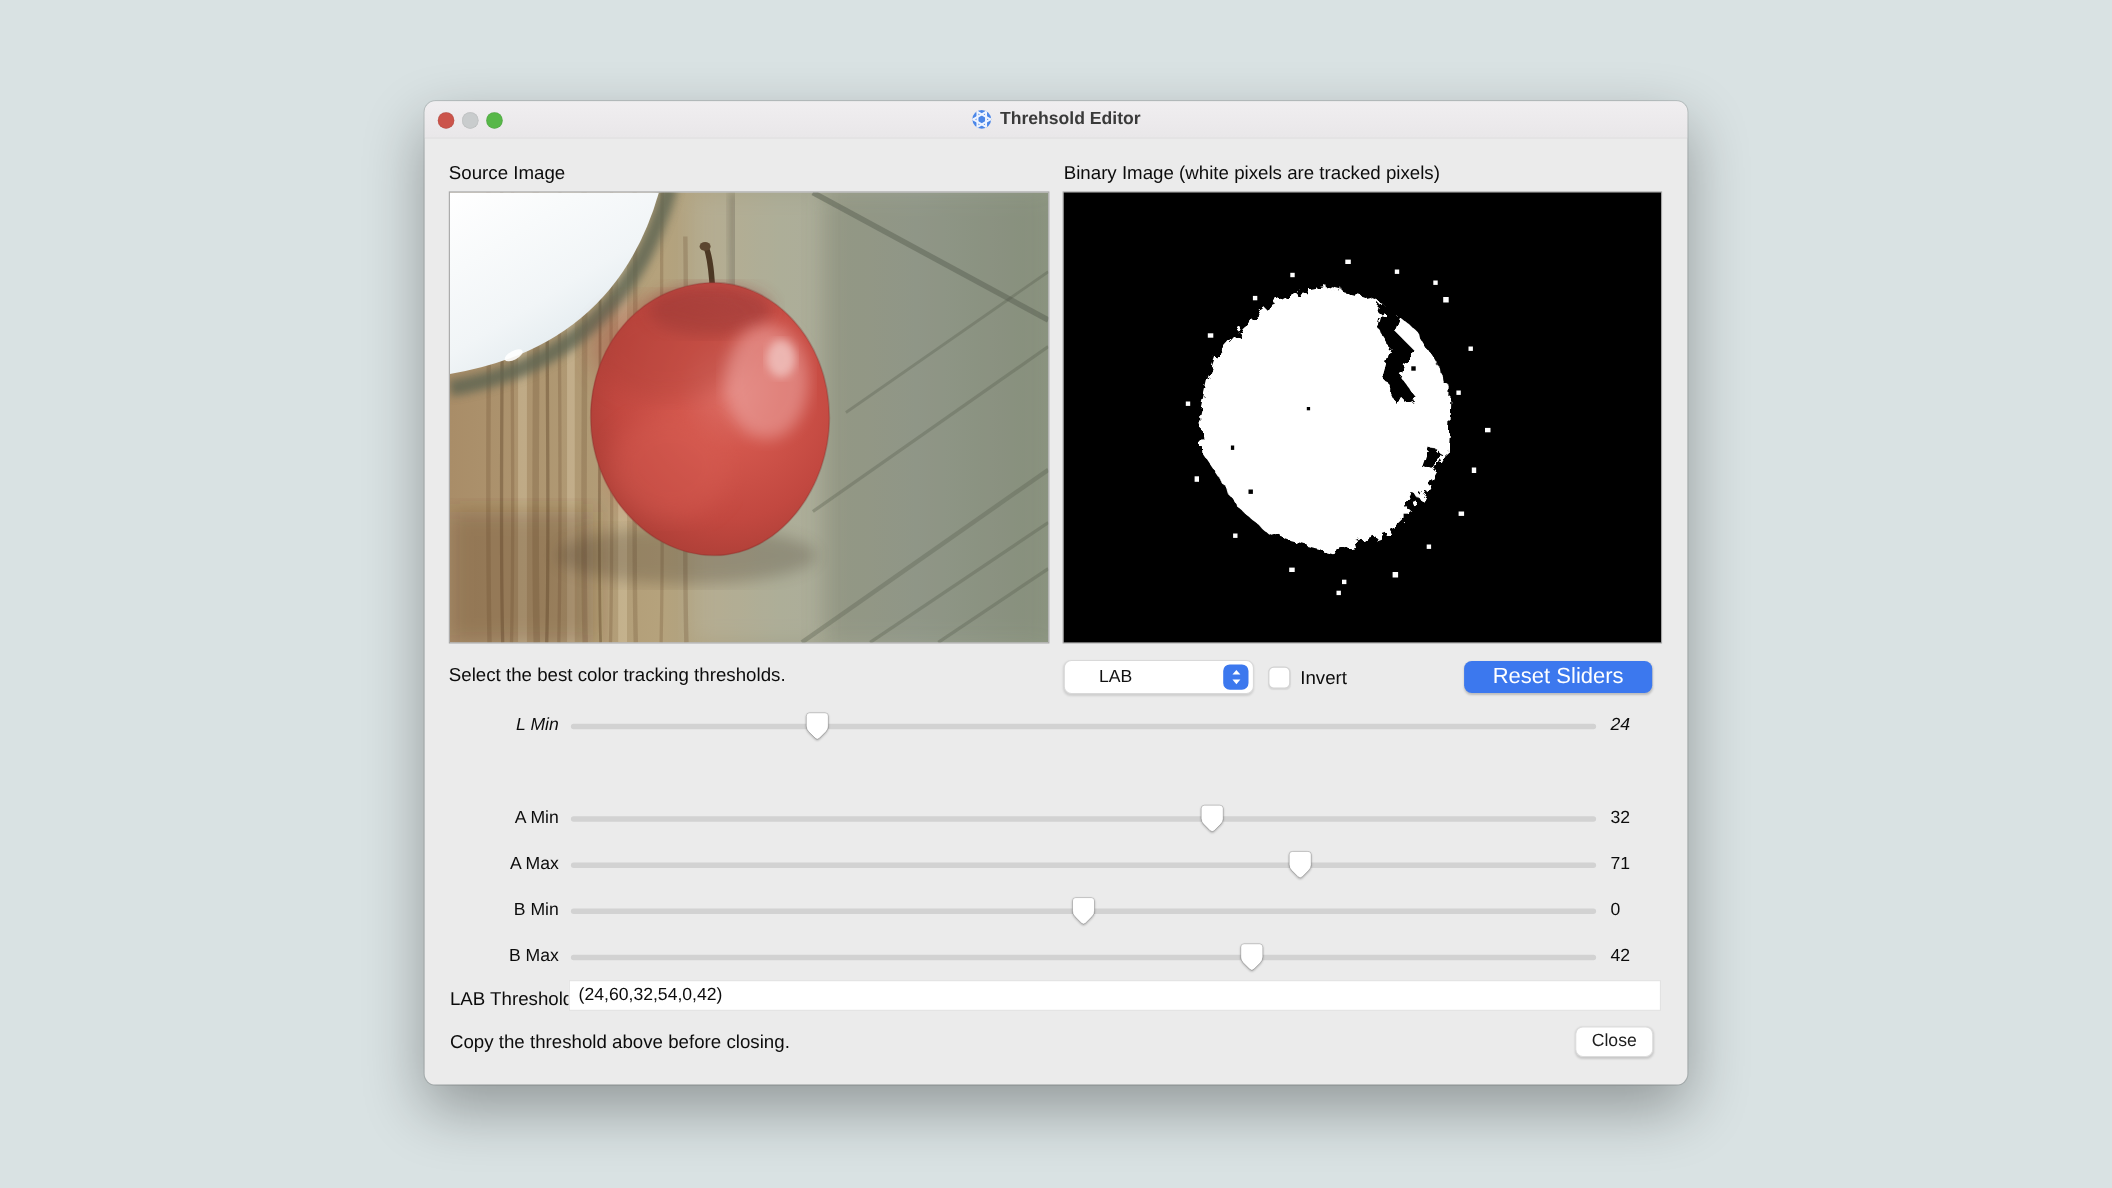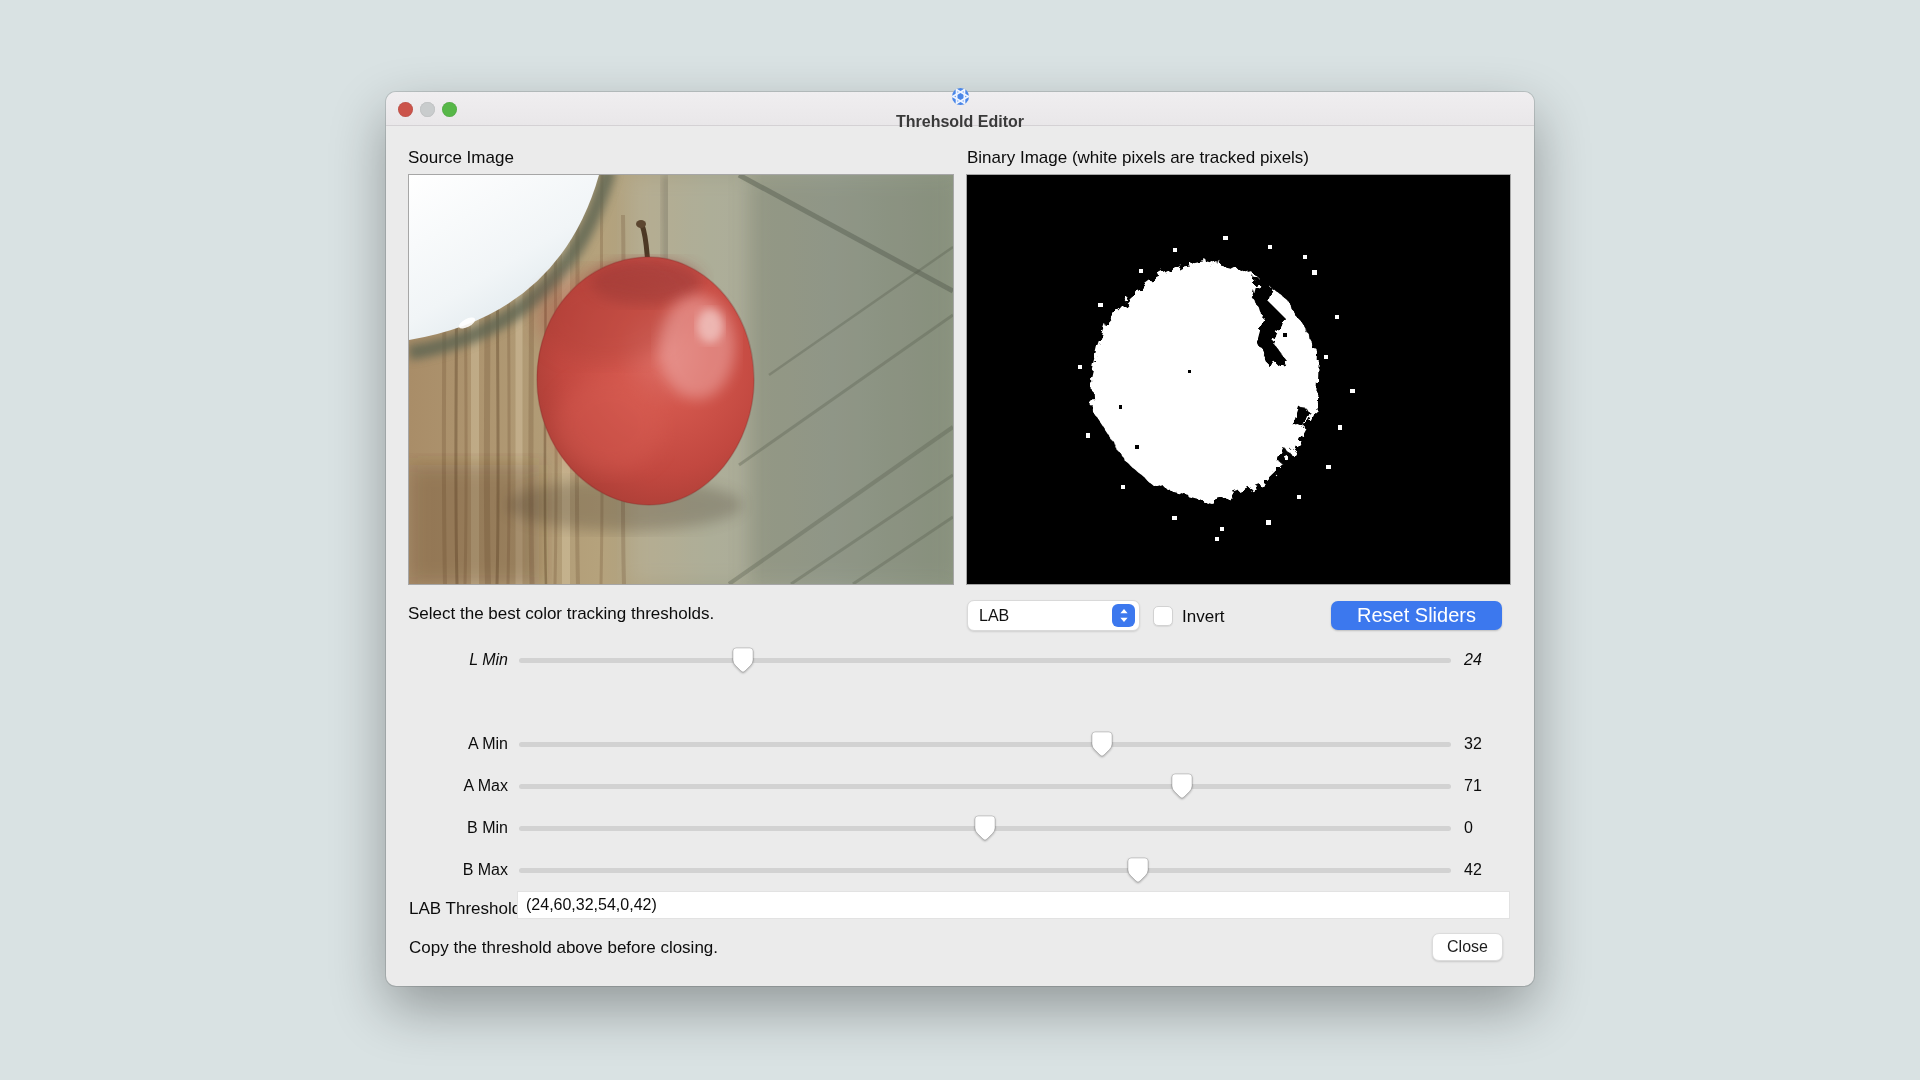--- a/index.html
+++ b/index.html
@@ -10,34 +10,34 @@
   .win { position:absolute; left:386px; top:92px; width:1148px; height:894px;
     background:#ebebeb; border-radius:10px;
     box-shadow:0 22px 55px rgba(0,0,0,.33), 0 0 0 1px rgba(0,0,0,.12); }
 
   .titlebar { position:absolute; left:0; top:0; width:100%; height:34px;
     background:linear-gradient(#f0eef0,#e9e7e9); border-bottom:1px solid #d4d1d4;
     border-radius:10px 10px 0 0; display:flex; align-items:center; justify-content:center; }
   .light { position:absolute; top:10px; width:15px; height:15px; border-radius:50%;
     box-shadow:inset 0 0 1px rgba(0,0,0,.25); }
   .light.r { left:12px; } .light.y { left:34px; } .light.g { left:56px; }
-  .title-wrap { display:flex; align-items:center; gap:7px;flex-direction:column; }
+  .title-wrap { display:flex; align-items:center; gap:7px; }
   .title-text { font-size:16px; font-weight:bold; color:#3a3a3a; }
 
   .lbl { position:absolute; font-size:17px; color:#0c0c0c; }
 
   .img-frame { position:absolute; top:83px; outline:1px solid rgba(110,110,110,.55); }
   .src { left:23px; width:544px; height:409px; }
   .bin { left:581px; width:543px; height:409px; background:#000; }
 
   
   .popup { position:absolute; left:581px; top:508px; width:173px; height:31px;
     background:#fff; border-radius:7px; border:1px solid #d9d9d9;
     box-shadow:0 1px 2px rgba(0,0,0,.12); display:flex; align-items:center; }
-  .popup .val { font-size:16px; color:#111; padding-left:11px; flex:1; }
+  .popup .val { font-size:16px; color:#111; padding-left:11px; flex:1;margin-left:20px; }
   .popup .chev { width:23px; height:23px; margin-right:4px; border-radius:6px;
     display:flex; align-items:center; justify-content:center; }
   .checkbox { position:absolute; left:767px; top:514px; width:20px; height:20px;
     background:#fff; border:1px solid #d2d2d2; border-radius:5px;
     box-shadow:0 1px 1px rgba(0,0,0,.08); }
   .chk-lbl { left:796px; top:515px; }
   .btn-reset { position:absolute; left:945px; top:509px; width:171px; height:29px;
     border:none; border-radius:7px; color:#fff; font-size:20px;
     font-family:inherit; box-shadow:0 1px 2px rgba(0,0,0,.2); }
   .btn-close { position:absolute; left:1046px; top:841px; width:71px; height:28px;

